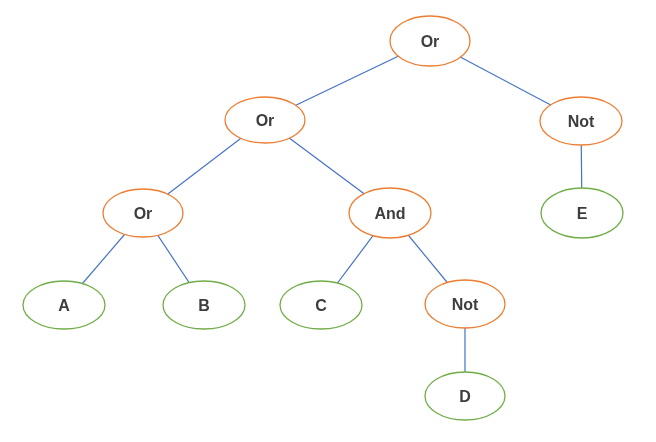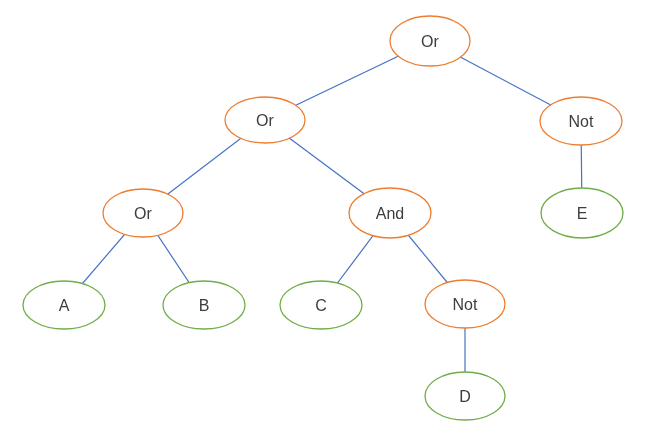--- a/index.html
+++ b/index.html
@@ -6,20 +6,21 @@
     margin: 0;
     padding: 0;
     background: #ffffff;
   }
   .canvas {
     position: relative;
     width: 656px;
     height: 442px;
     background: #ffffff;
     overflow: hidden;
+    font-weight: bold;
   }
   svg {
     display: block;
   }
   text.node-label {
     font-family: "Liberation Sans", "DejaVu Sans", sans-serif;
     font-size: 16px;
   }
 </style>
 </head>

